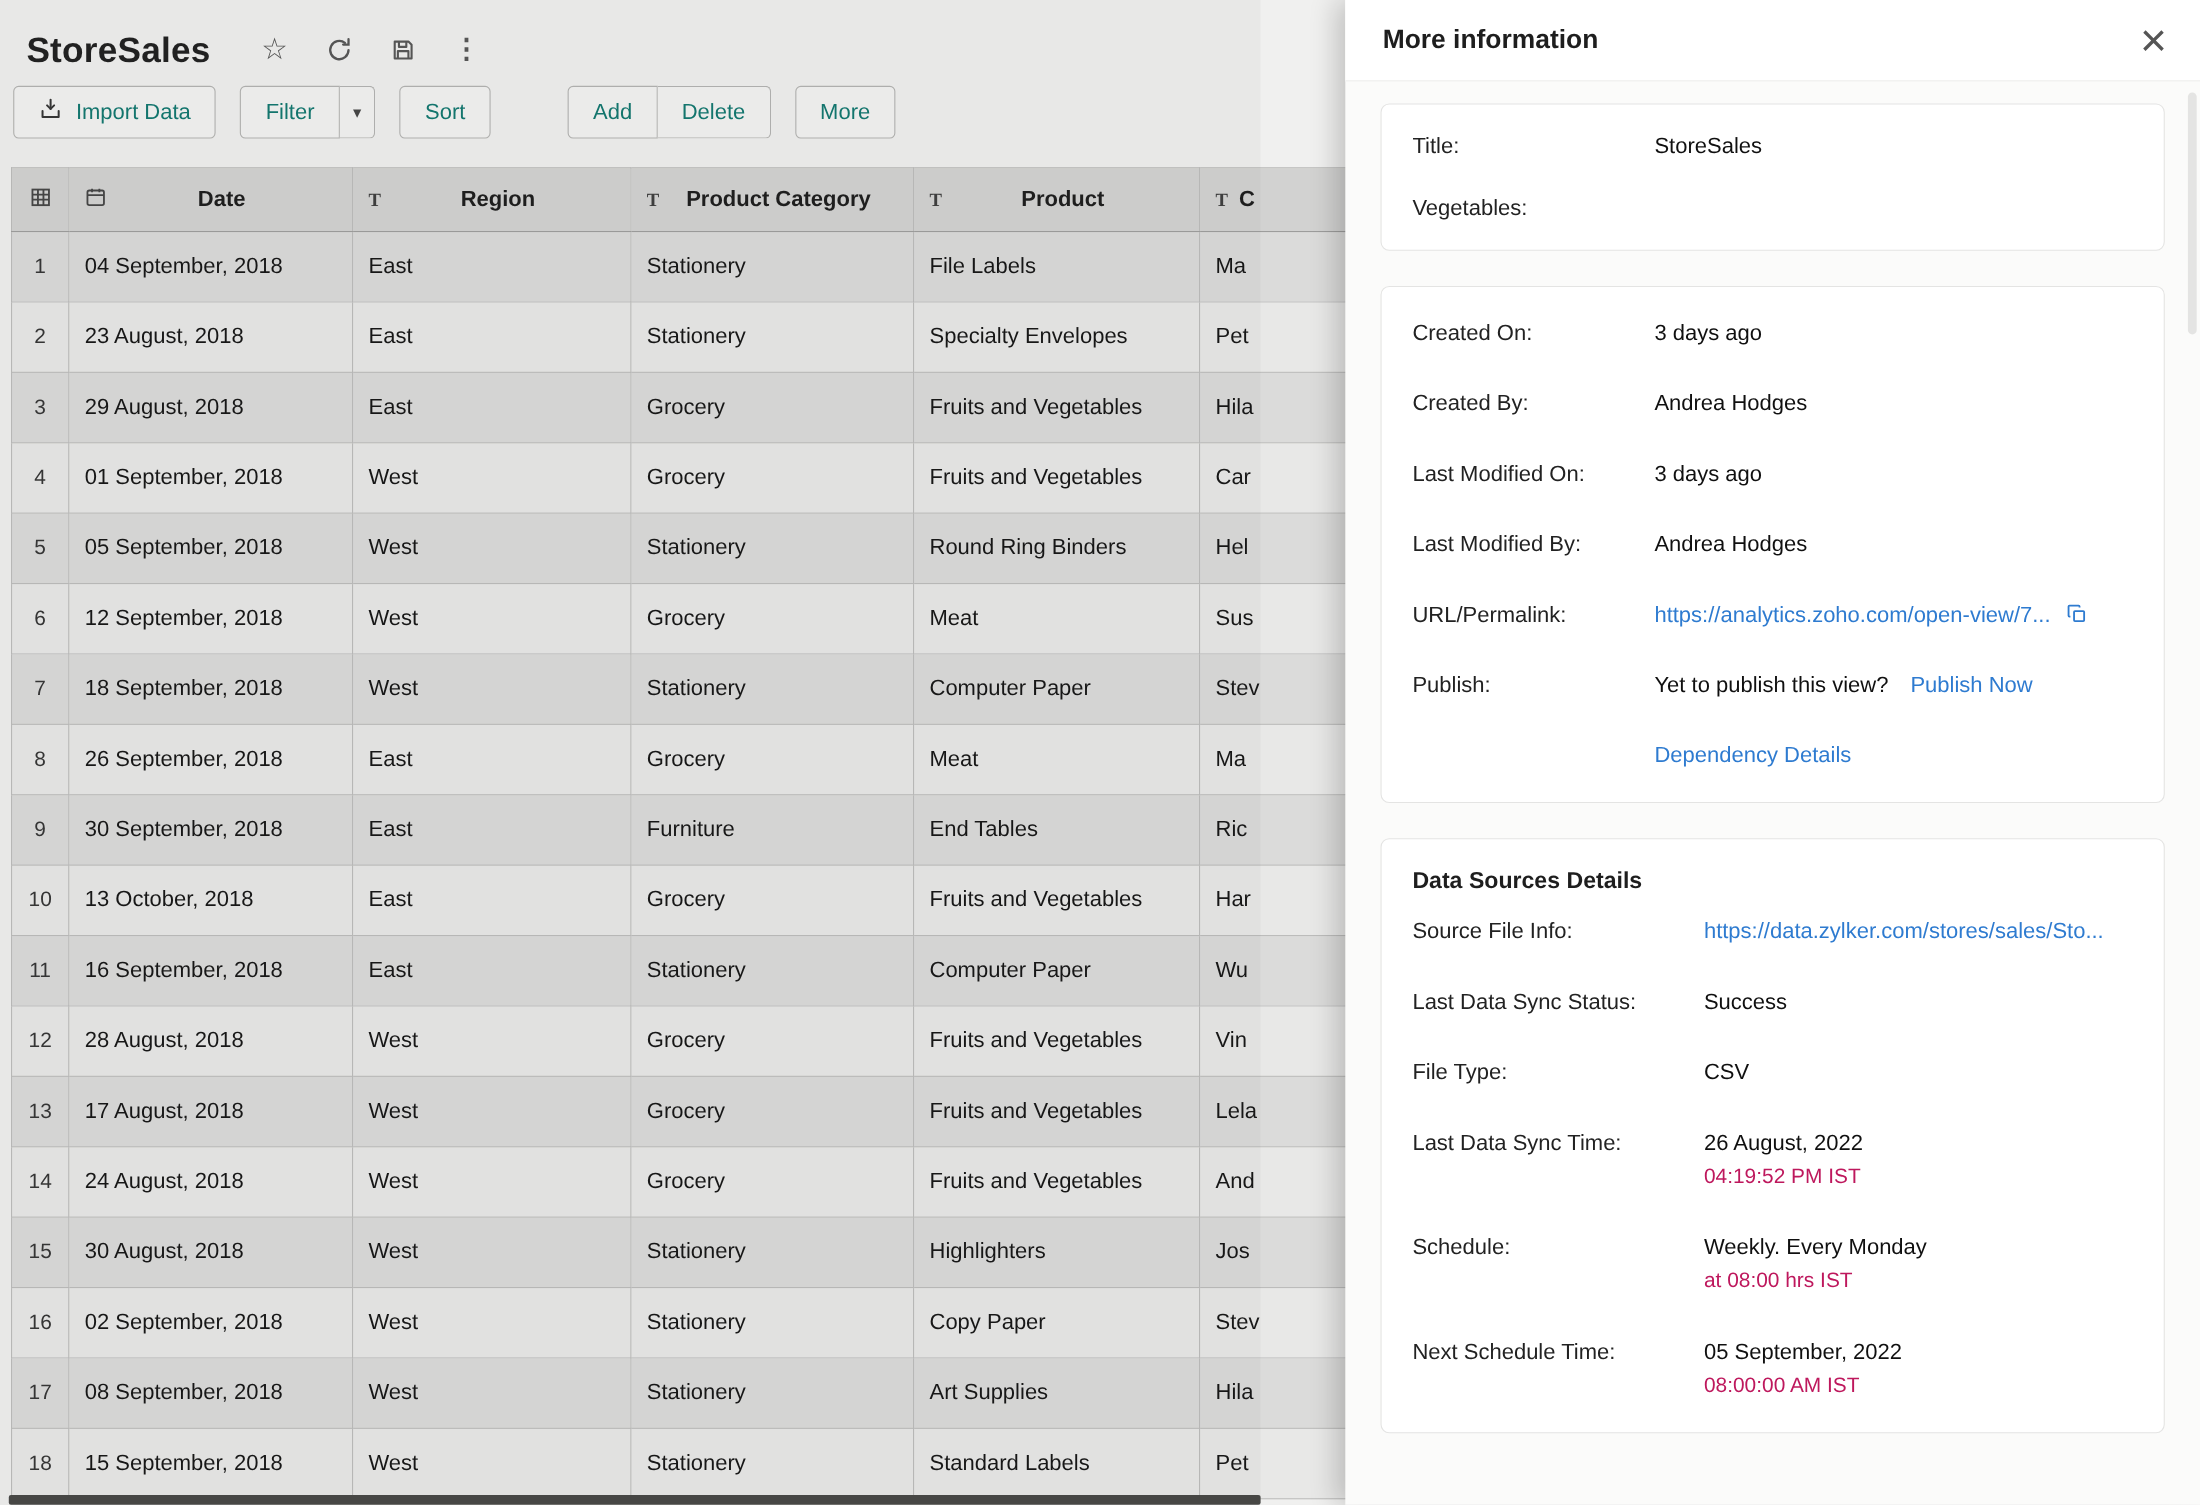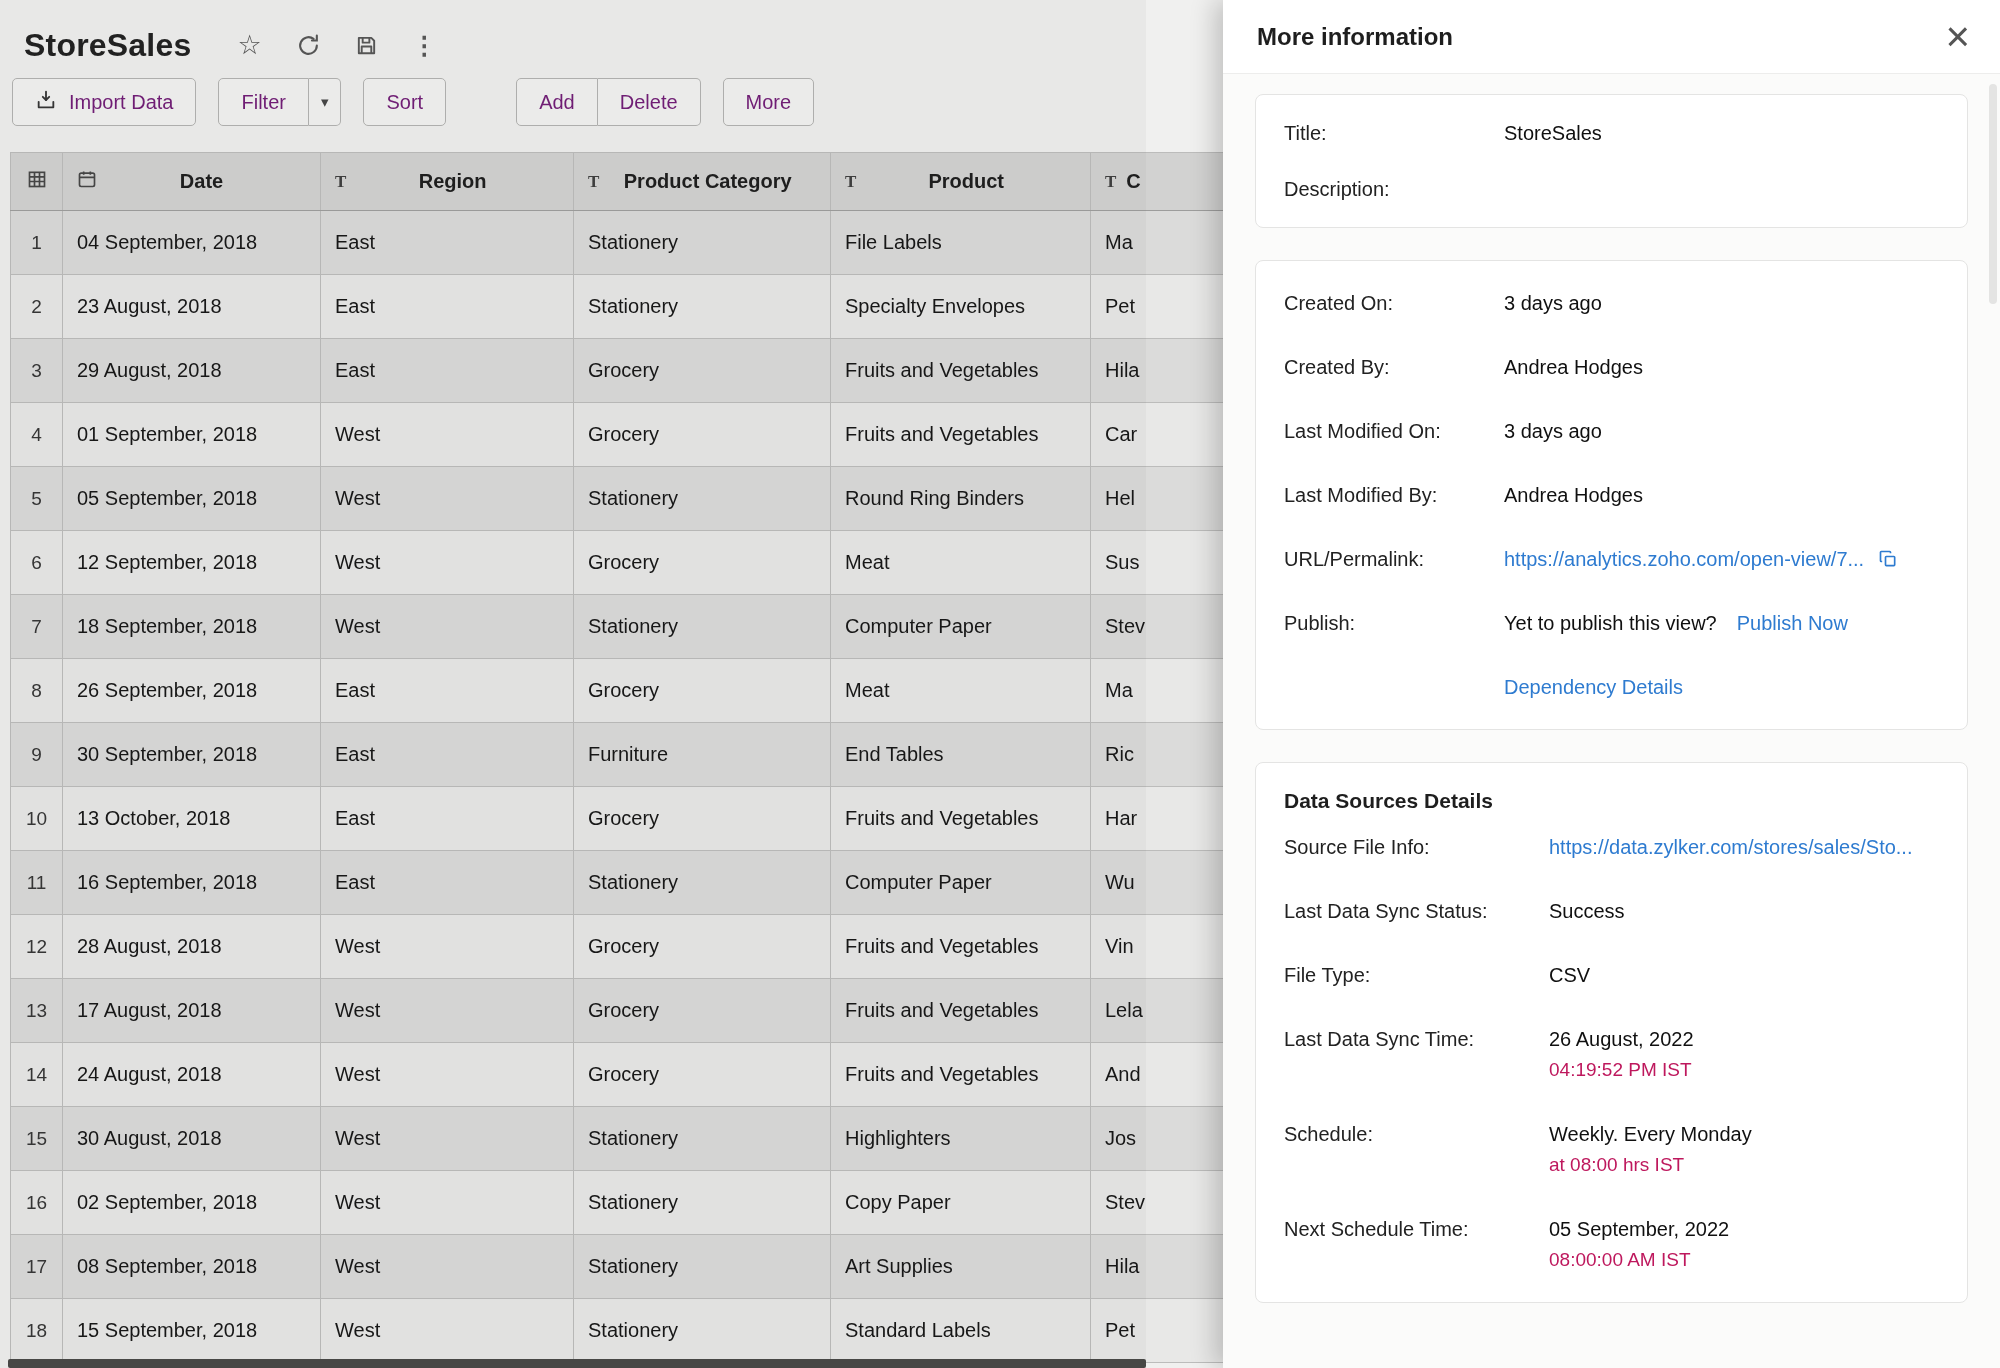--- a/index.html
+++ b/index.html
@@ -14,21 +14,21 @@
   .main { position:absolute; inset:0; }
 
   .app-header { display:flex; align-items:center; padding:16px 0 0 24px; height:74px; }
   .app-header h1 { font-size:32px; font-weight:700; margin:0 46px 0 0; letter-spacing:.2px; }
   .hicon { margin-right:34px; color:#555; font-size:27px; line-height:1; cursor:pointer; display:flex; align-items:center; }
   .hicon.kebab { font-size:25px; font-weight:700; }
 
   .toolbar { display:flex; align-items:center; gap:22px; padding-left:12px; margin-top:4px; }
   .btn {
     height:48px; padding:0 22px; background:#f3f3f2; border:1px solid #b3b3b1;
-    border-radius:5px; font-size:20px; color:#701a75; display:flex; align-items:center; gap:12px;
+    border-radius:5px; font-size:20px; color:#0f766e; display:flex; align-items:center; gap:12px;
     cursor:pointer; white-space:nowrap;
   }
   .split, .group { display:flex; }
   .split .btn.mainb { border-radius:5px 0 0 5px; }
   .split .btn.caretb { border-radius:0 5px 5px 0; border-left:none; padding:0 12px; font-size:15px; color:#444; }
   .group .btn:first-child { border-radius:5px 0 0 5px;margin-left:48px; }
   .group .btn:last-child { border-radius:0 5px 5px 0; border-left:none; }
 
   table { border-collapse:collapse; table-layout:fixed; width:1550px; margin:26px 0 0 10px; }
   th, td { border:1px solid #bcbcbb; font-size:20px; padding:0 14px; text-align:left; vertical-align:middle; overflow:hidden; }
@@ -348,21 +348,21 @@
     <span class="close">×</span>
   </div>
   <div class="panel-body">
     <section class="card first">
       <div class="fields">
           <div class="field">
             <span class="flabel">Title:</span>
             <div class="fvalue"><span class="vtext">StoreSales</span></div>
           </div>
           <div class="field">
-            <span class="flabel">Description:</span>
+            <span class="flabel">Vegetables:</span>
             <div class="fvalue"></div>
           </div>
         </div>
     </section>
     <section class="card">
       <div class="fields">
           <div class="field">
             <span class="flabel">Created On:</span>
             <div class="fvalue"><span class="vtext">3 days ago</span></div>
           </div>

